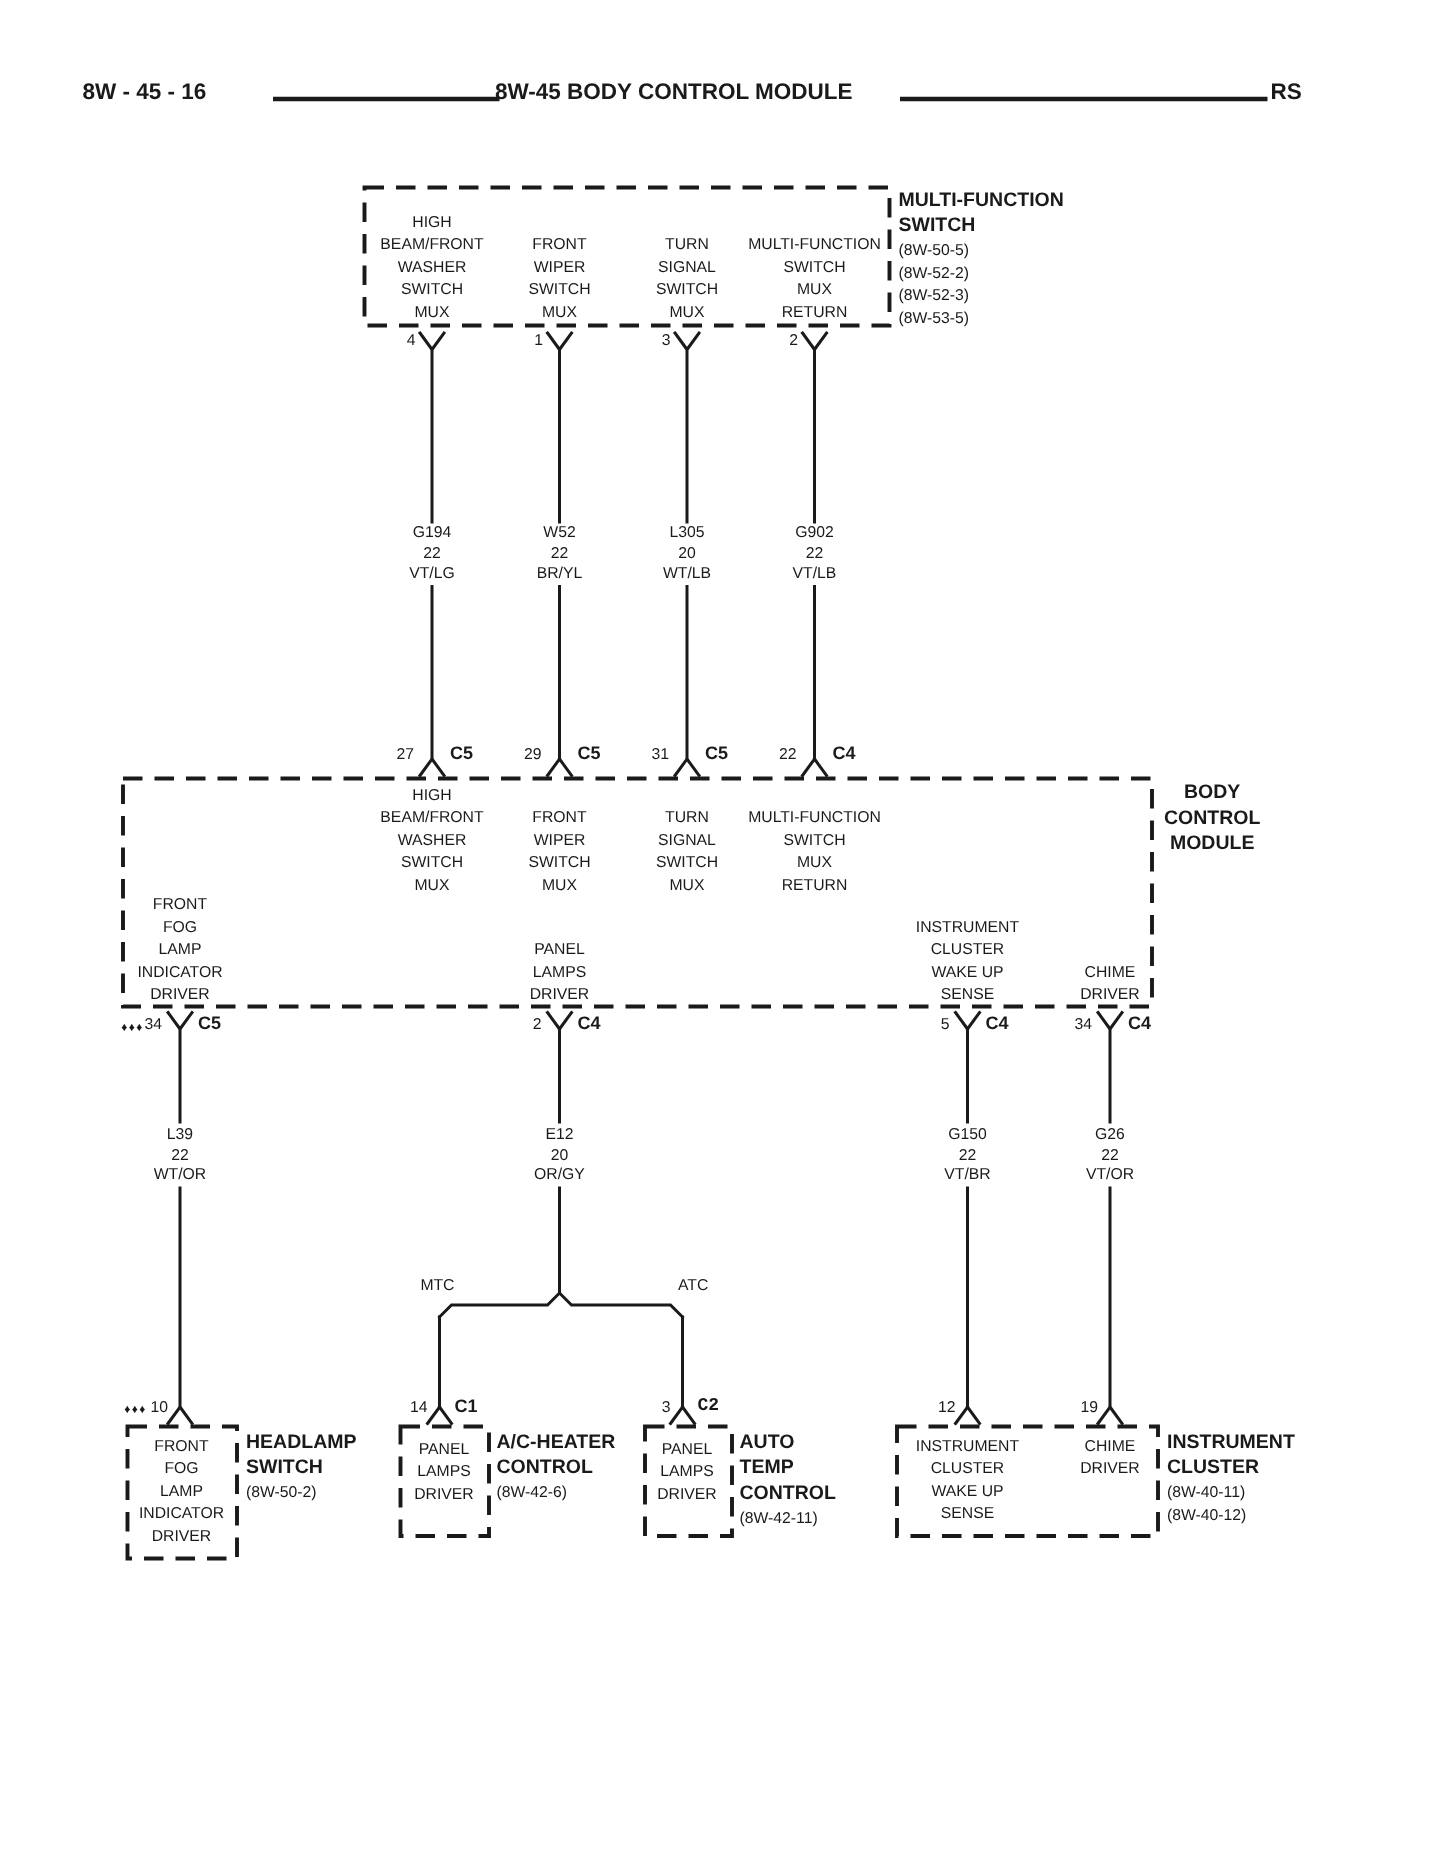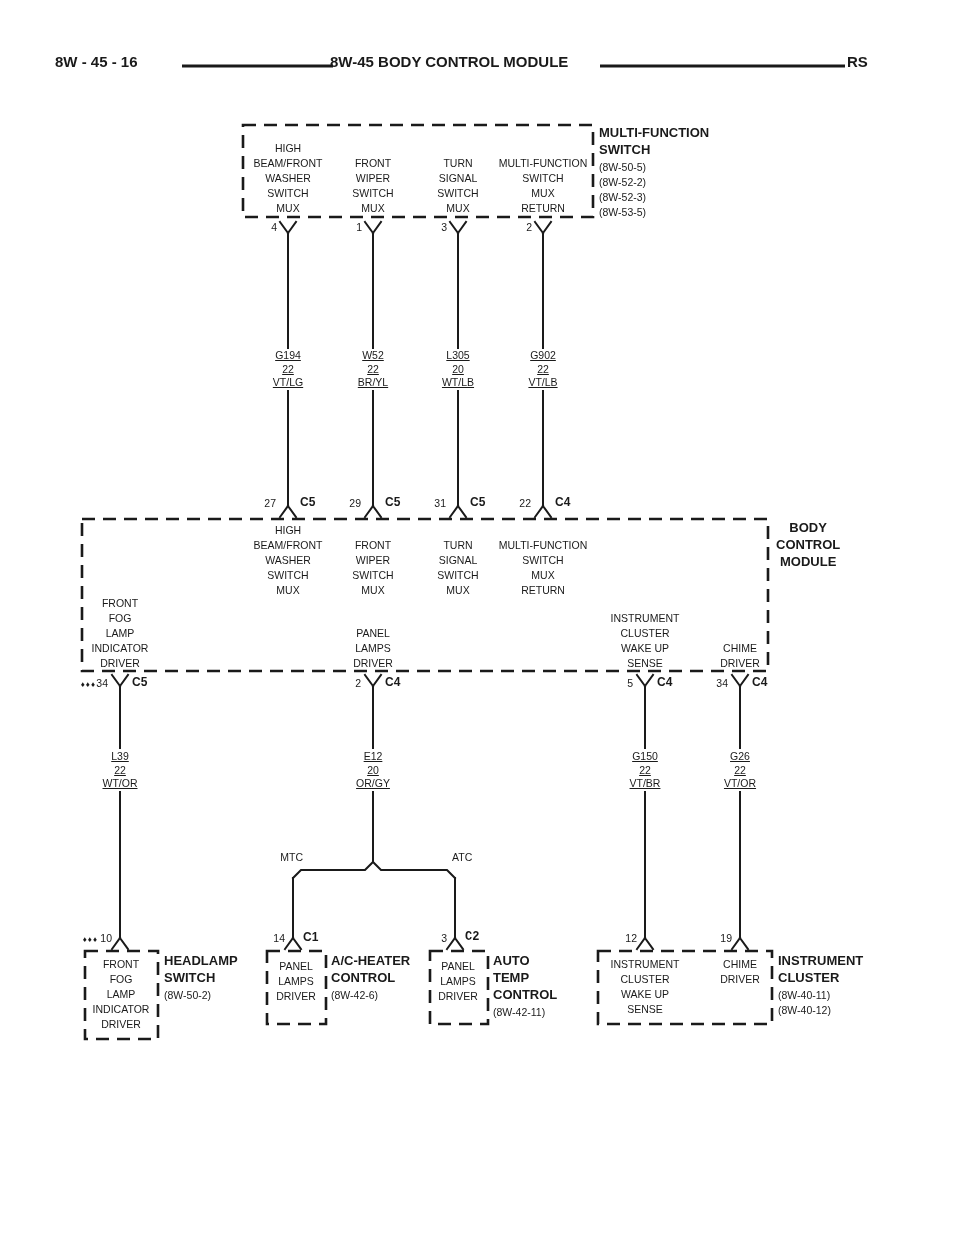--- a/index.html
+++ b/index.html
@@ -3,21 +3,21 @@
 <meta charset="utf-8">
 <style>
   html,body{margin:0;padding:0;background:#fff;}
   .page{position:relative;width:960px;height:1050px;background:#ffffff;overflow:hidden;
         font-family:"Liberation Sans",sans-serif;color:#1a1a1a;}
   .abs{position:absolute;}
   .art{position:absolute;left:0;top:0;}
   .hdr{font-size:15px;font-weight:700;white-space:nowrap;}
   .func{font-size:10.5px;line-height:15px;text-align:center;white-space:pre-line;}
   .wire-label{font-size:10.5px;text-align:center;}
-  .wire-label span{display:block;line-height:13.5px;text-decoration:underline;}
+  .wire-label span{display:block;line-height:13.5px;}
   .pin{font-size:10.5px;text-align:right;}
   .pinl{font-size:10.5px;text-align:left;}
   .cname{font-size:12px;font-weight:700;text-align:left;}
   .sidelabel{font-size:13px;font-weight:700;line-height:17px;white-space:pre-line;}
   .refs{font-size:10.5px;line-height:15px;white-space:pre-line;}
   .dots{font-size:8px;letter-spacing:1px;text-align:right;}
   .small{font-size:10.5px;}
   .legend{font-size:15px;}
   .watermark{font-size:29px;color:#9a9a9a;text-align:right;white-space:nowrap;}
 </style>

